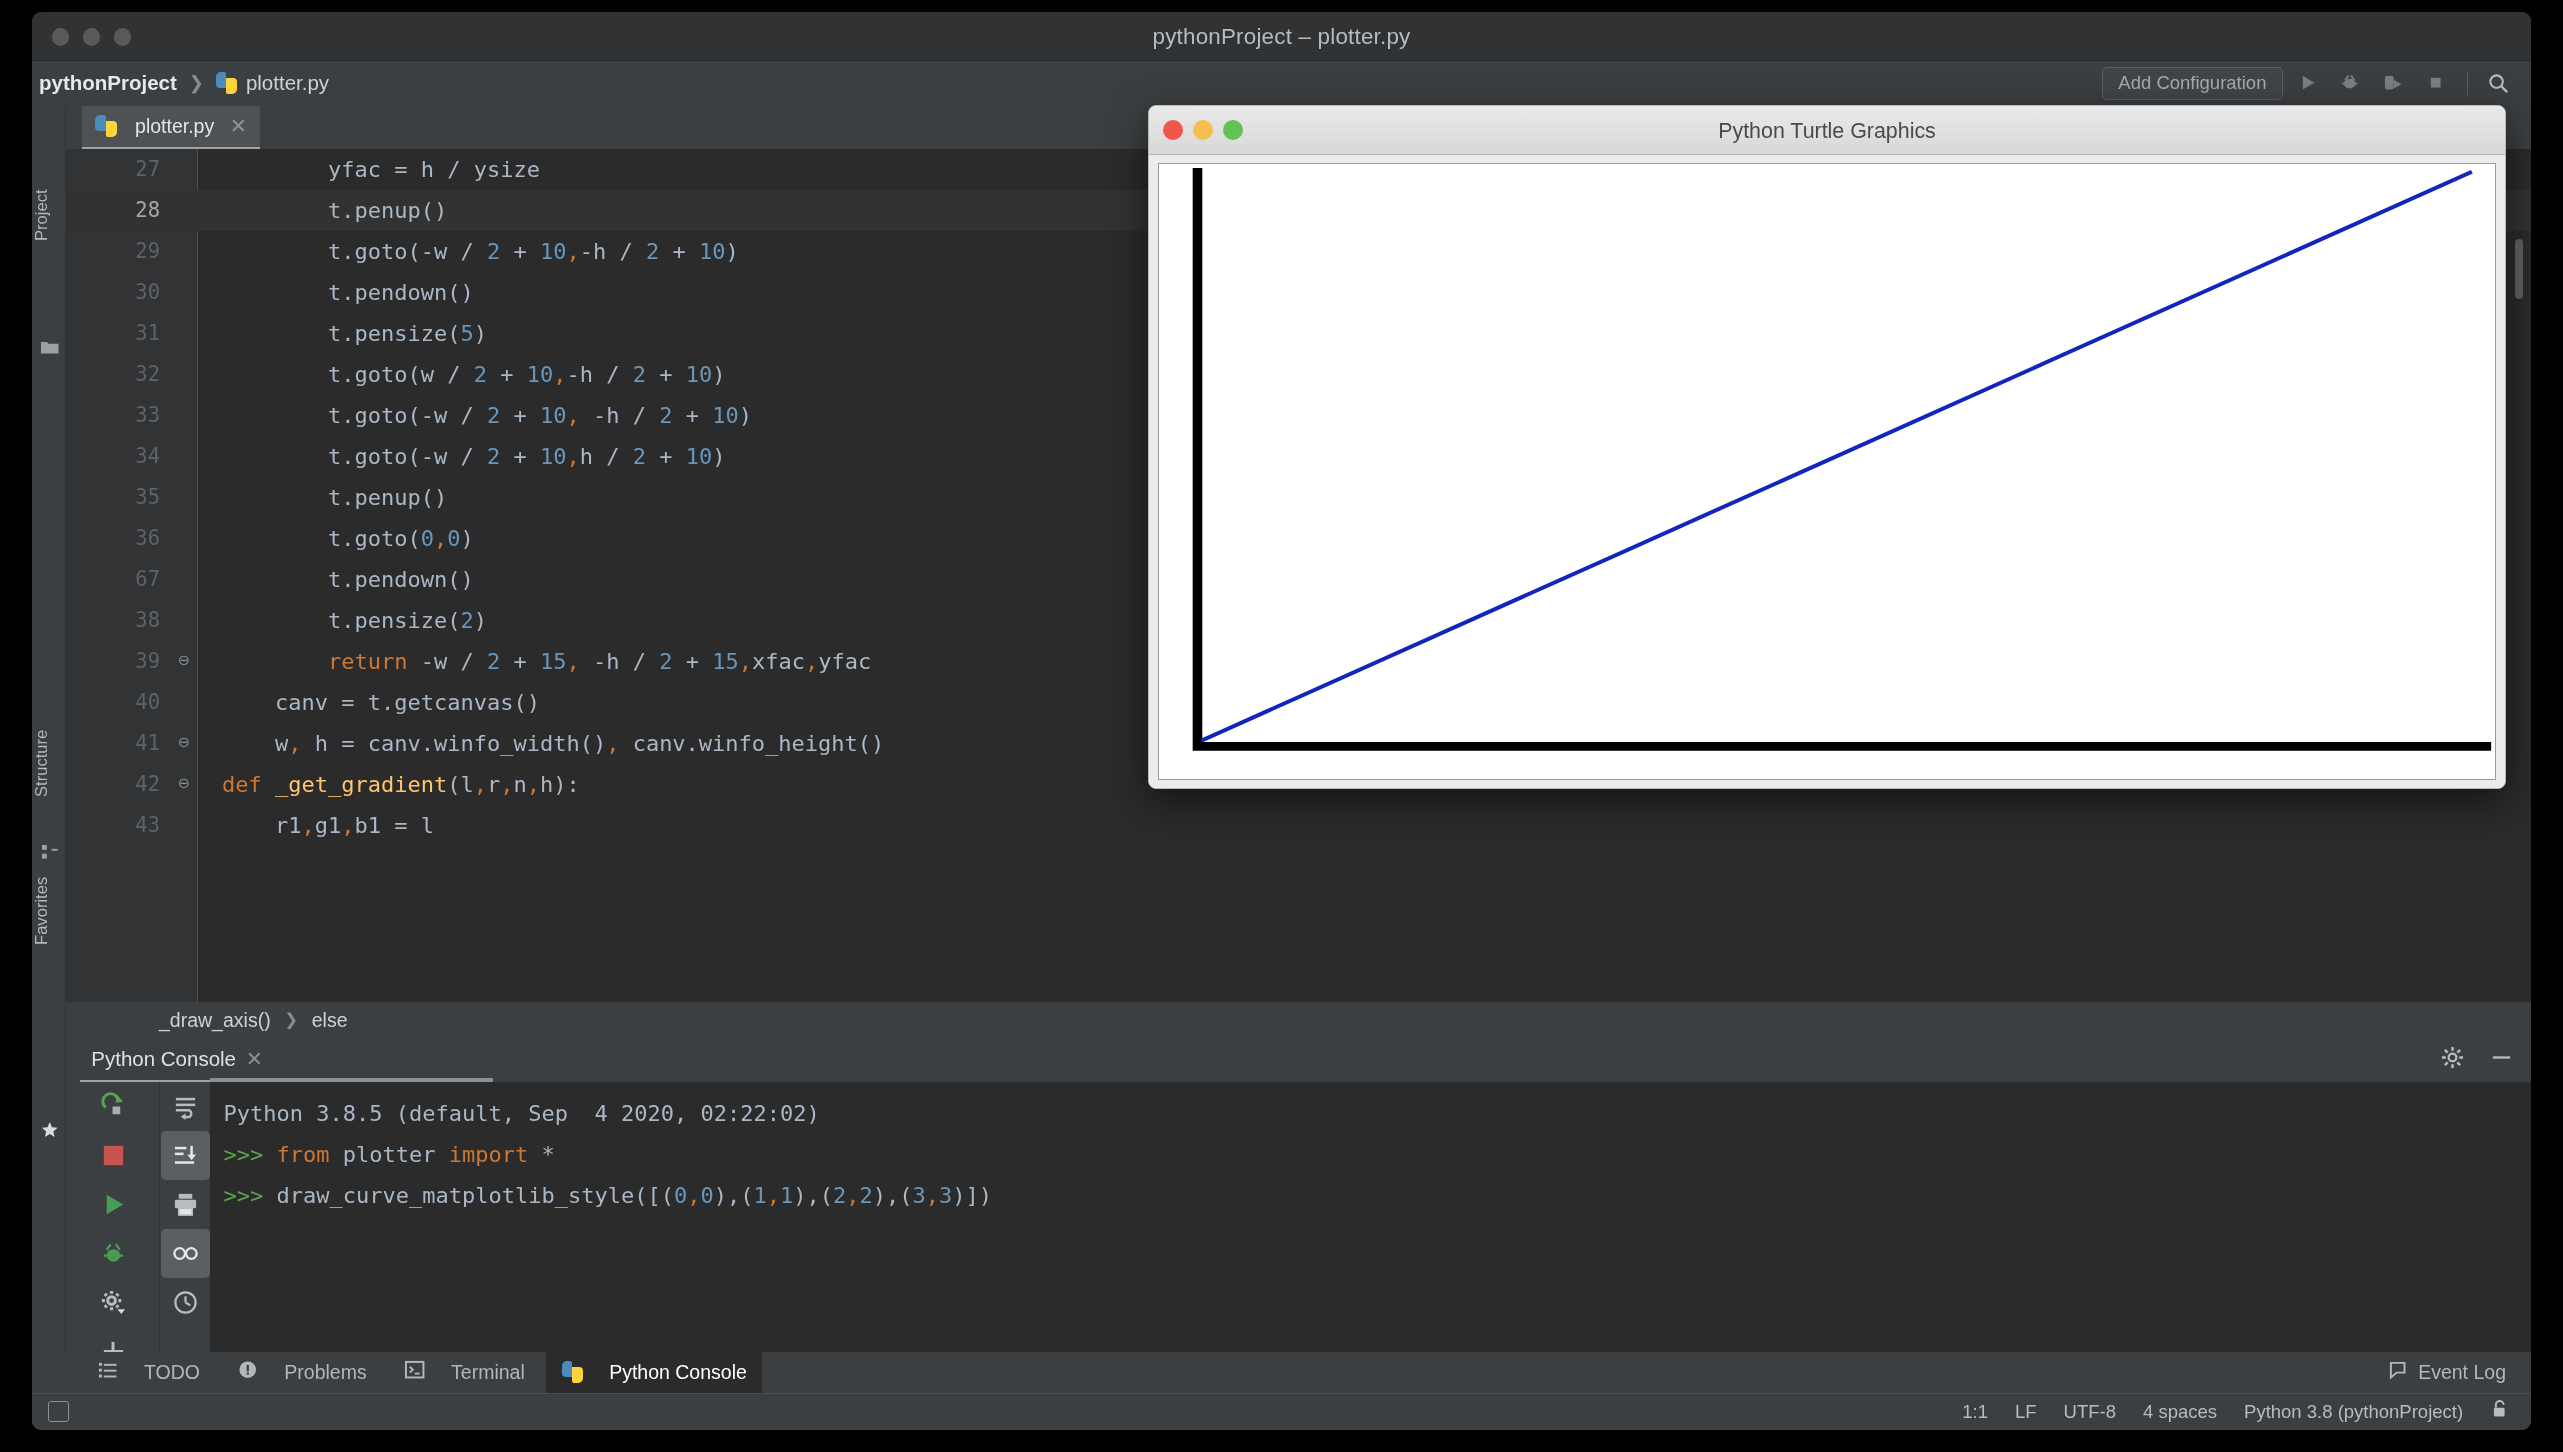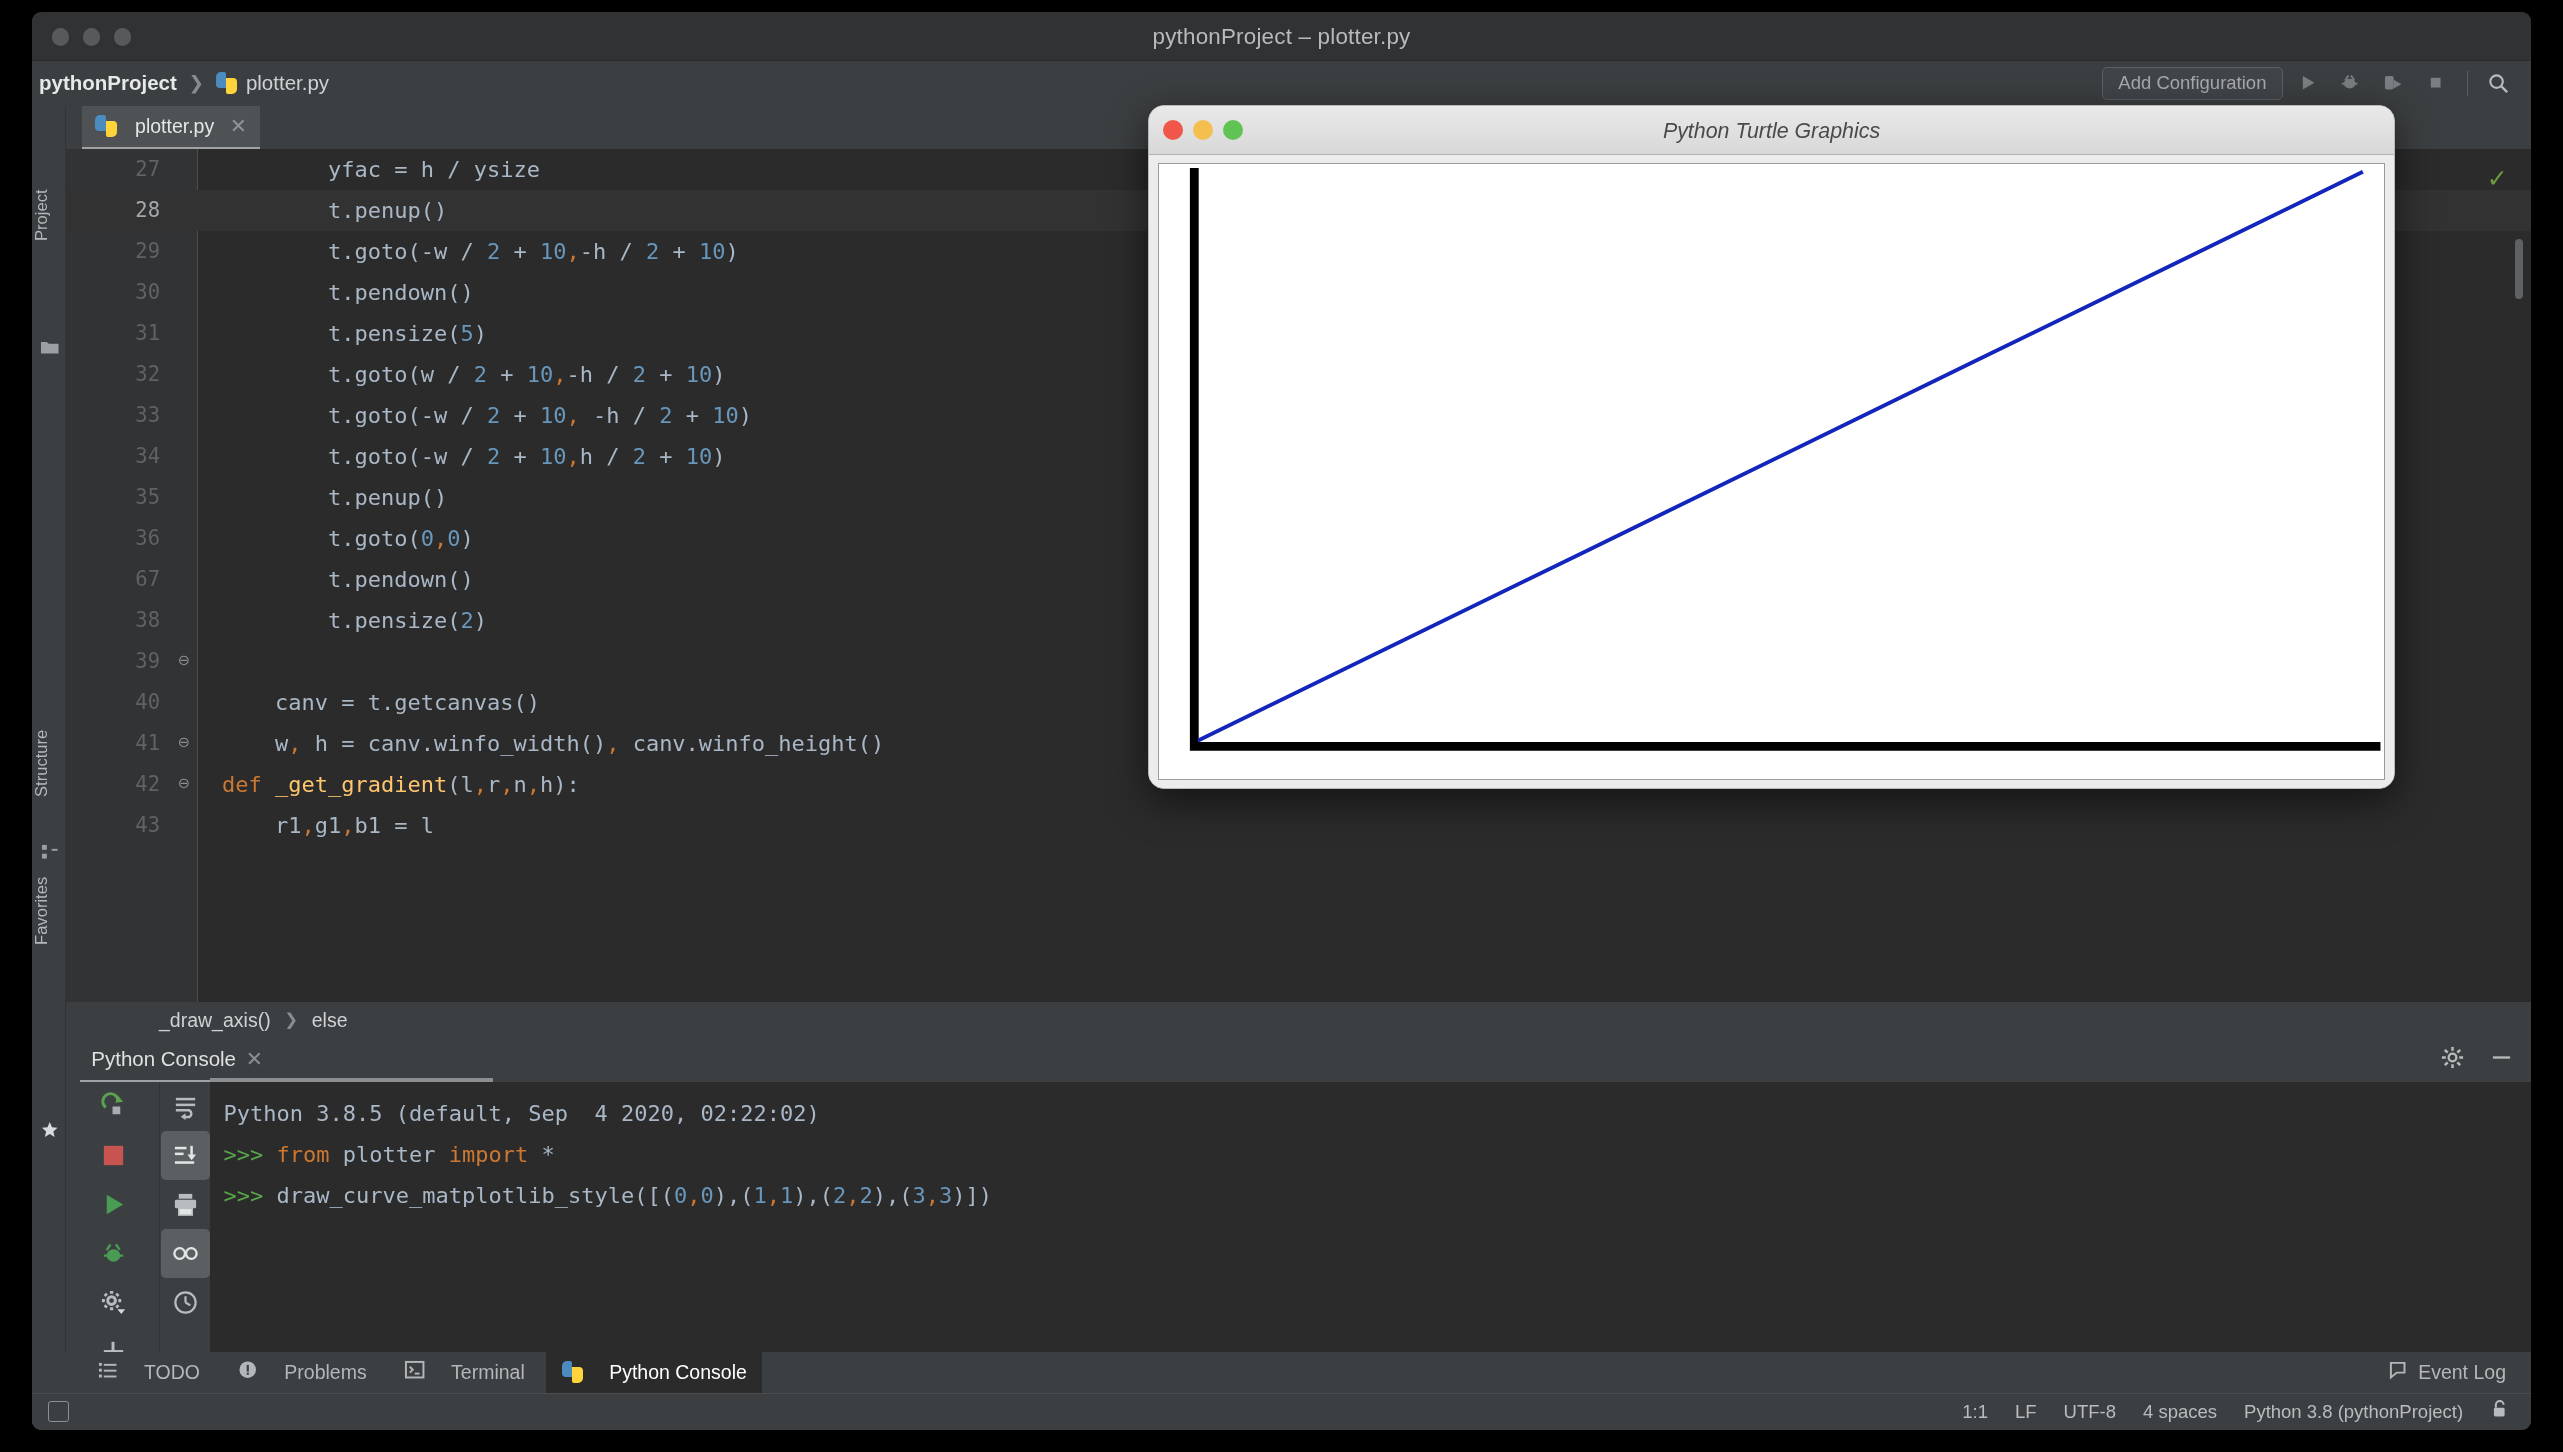--- a/index.html
+++ b/index.html
@@ -180,25 +180,24 @@
   .statusbar {
     position: absolute; left: 0; bottom: 0; right: 0; height: 37px;
     background: #3c3f41; border-top: 1px solid #4a4d4f;
     display: flex; align-items: center; justify-content: flex-end; padding-right: 21.4px; gap: 27px;
   }
   .statusbar .si { color: #b9bcbe; font-size: 18.5px; }
   .statusbar .corner { position: absolute; left: 15.6px; bottom: 7.8px; width: 21.4px; height: 21.4px; border: 1.9px solid #8d9194; border-radius: 2.9px; }
 
   
   .turtle {
-    position: absolute; left: 1148px; top: 105px; width: 1247px; height: 684px;
-    background: #ececec; border-radius: 16px; overflow: hidden;
+    position: absolute; left: 1148px; top: 105px; width: 1358px; height: 684px;
+    background: #ececec; border-radius: 8px; overflow: hidden;
     box-shadow: 0 11.7px 39px rgba(0,0,0,.55);
     border: 1px solid #b9b9b9;
-    font-style: italic;
   }
   .t-titlebar {
     position: relative; height: 49px;
     background: linear-gradient(#e9e9e9, #d8d8d8);
     border-bottom: 1px solid #b4b4b4;
   }
   .t-title {
     position: absolute; left: 0; right: 0; top: 12.7px; text-align: center;
     color: #4a4a4a; font-size: 21.4px;
   }
@@ -352,20 +351,21 @@
               <div class="lnum">67</div>
               <div class="code" style="left: 262px;"><span>t.pendown()</span></div>
             </div>
             <div class="line">
               <div class="lnum">38</div>
               <div class="code" style="left: 262px;"><span>t.pensize(</span><span class="num">2</span><span>)</span></div>
             </div>
             <div class="line">
               <div class="lnum">39</div>
               <div class="fold">⊖</div>
+              <div class="code" style="left: 262px;"><span class="kw">return</span><span> -w / </span><span class="num">2</span><span> + </span><span class="num">15</span><span class="com">,</span><span> -h / </span><span class="num">2</span><span> + </span><span class="num">15</span><span class="com">,</span><span>xfac</span><span class="com">,</span><span>yfac</span></div>
             </div>
             <div class="line">
               <div class="lnum">40</div>
               <div class="code" style="left: 209px;"><span>canv = t.getcanvas()</span></div>
             </div>
             <div class="line">
               <div class="lnum">41</div>
               <div class="fold">⊖</div>
               <div class="code" style="left: 209px;"><span>w</span><span class="com">,</span><span> h = canv.winfo_width()</span><span class="com">,</span><span> canv.winfo_height()</span></div>
             </div>

